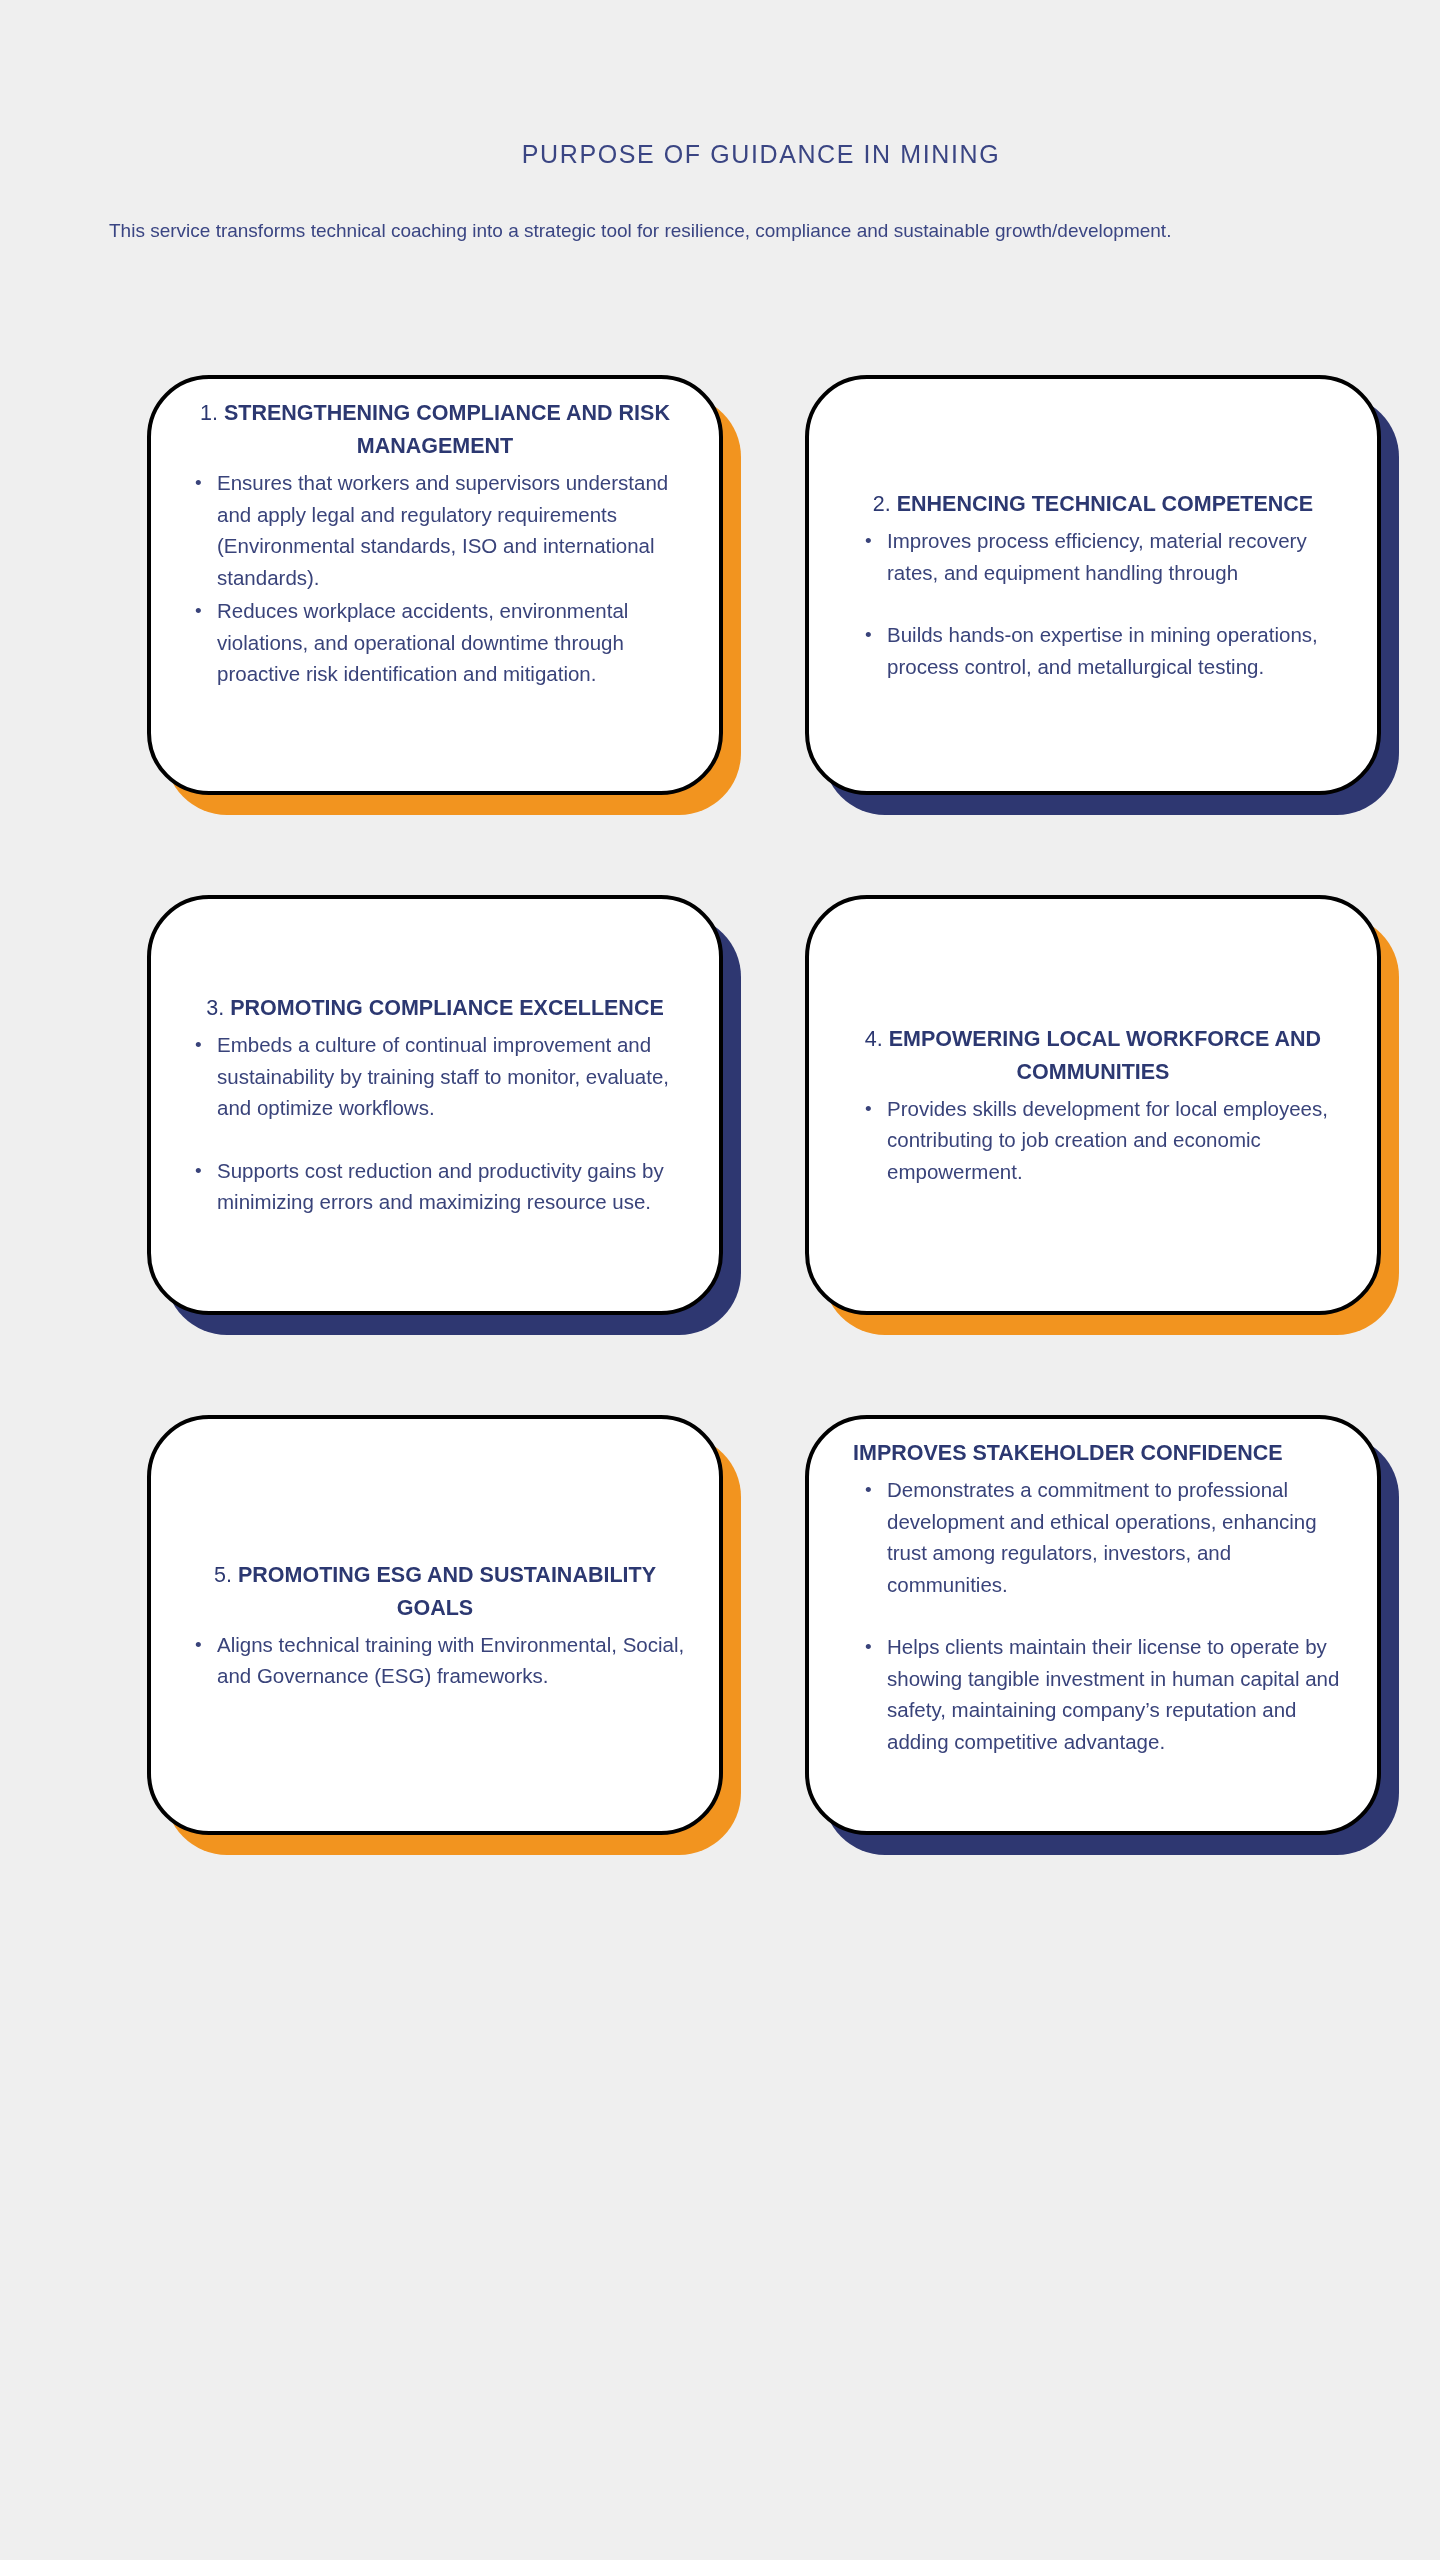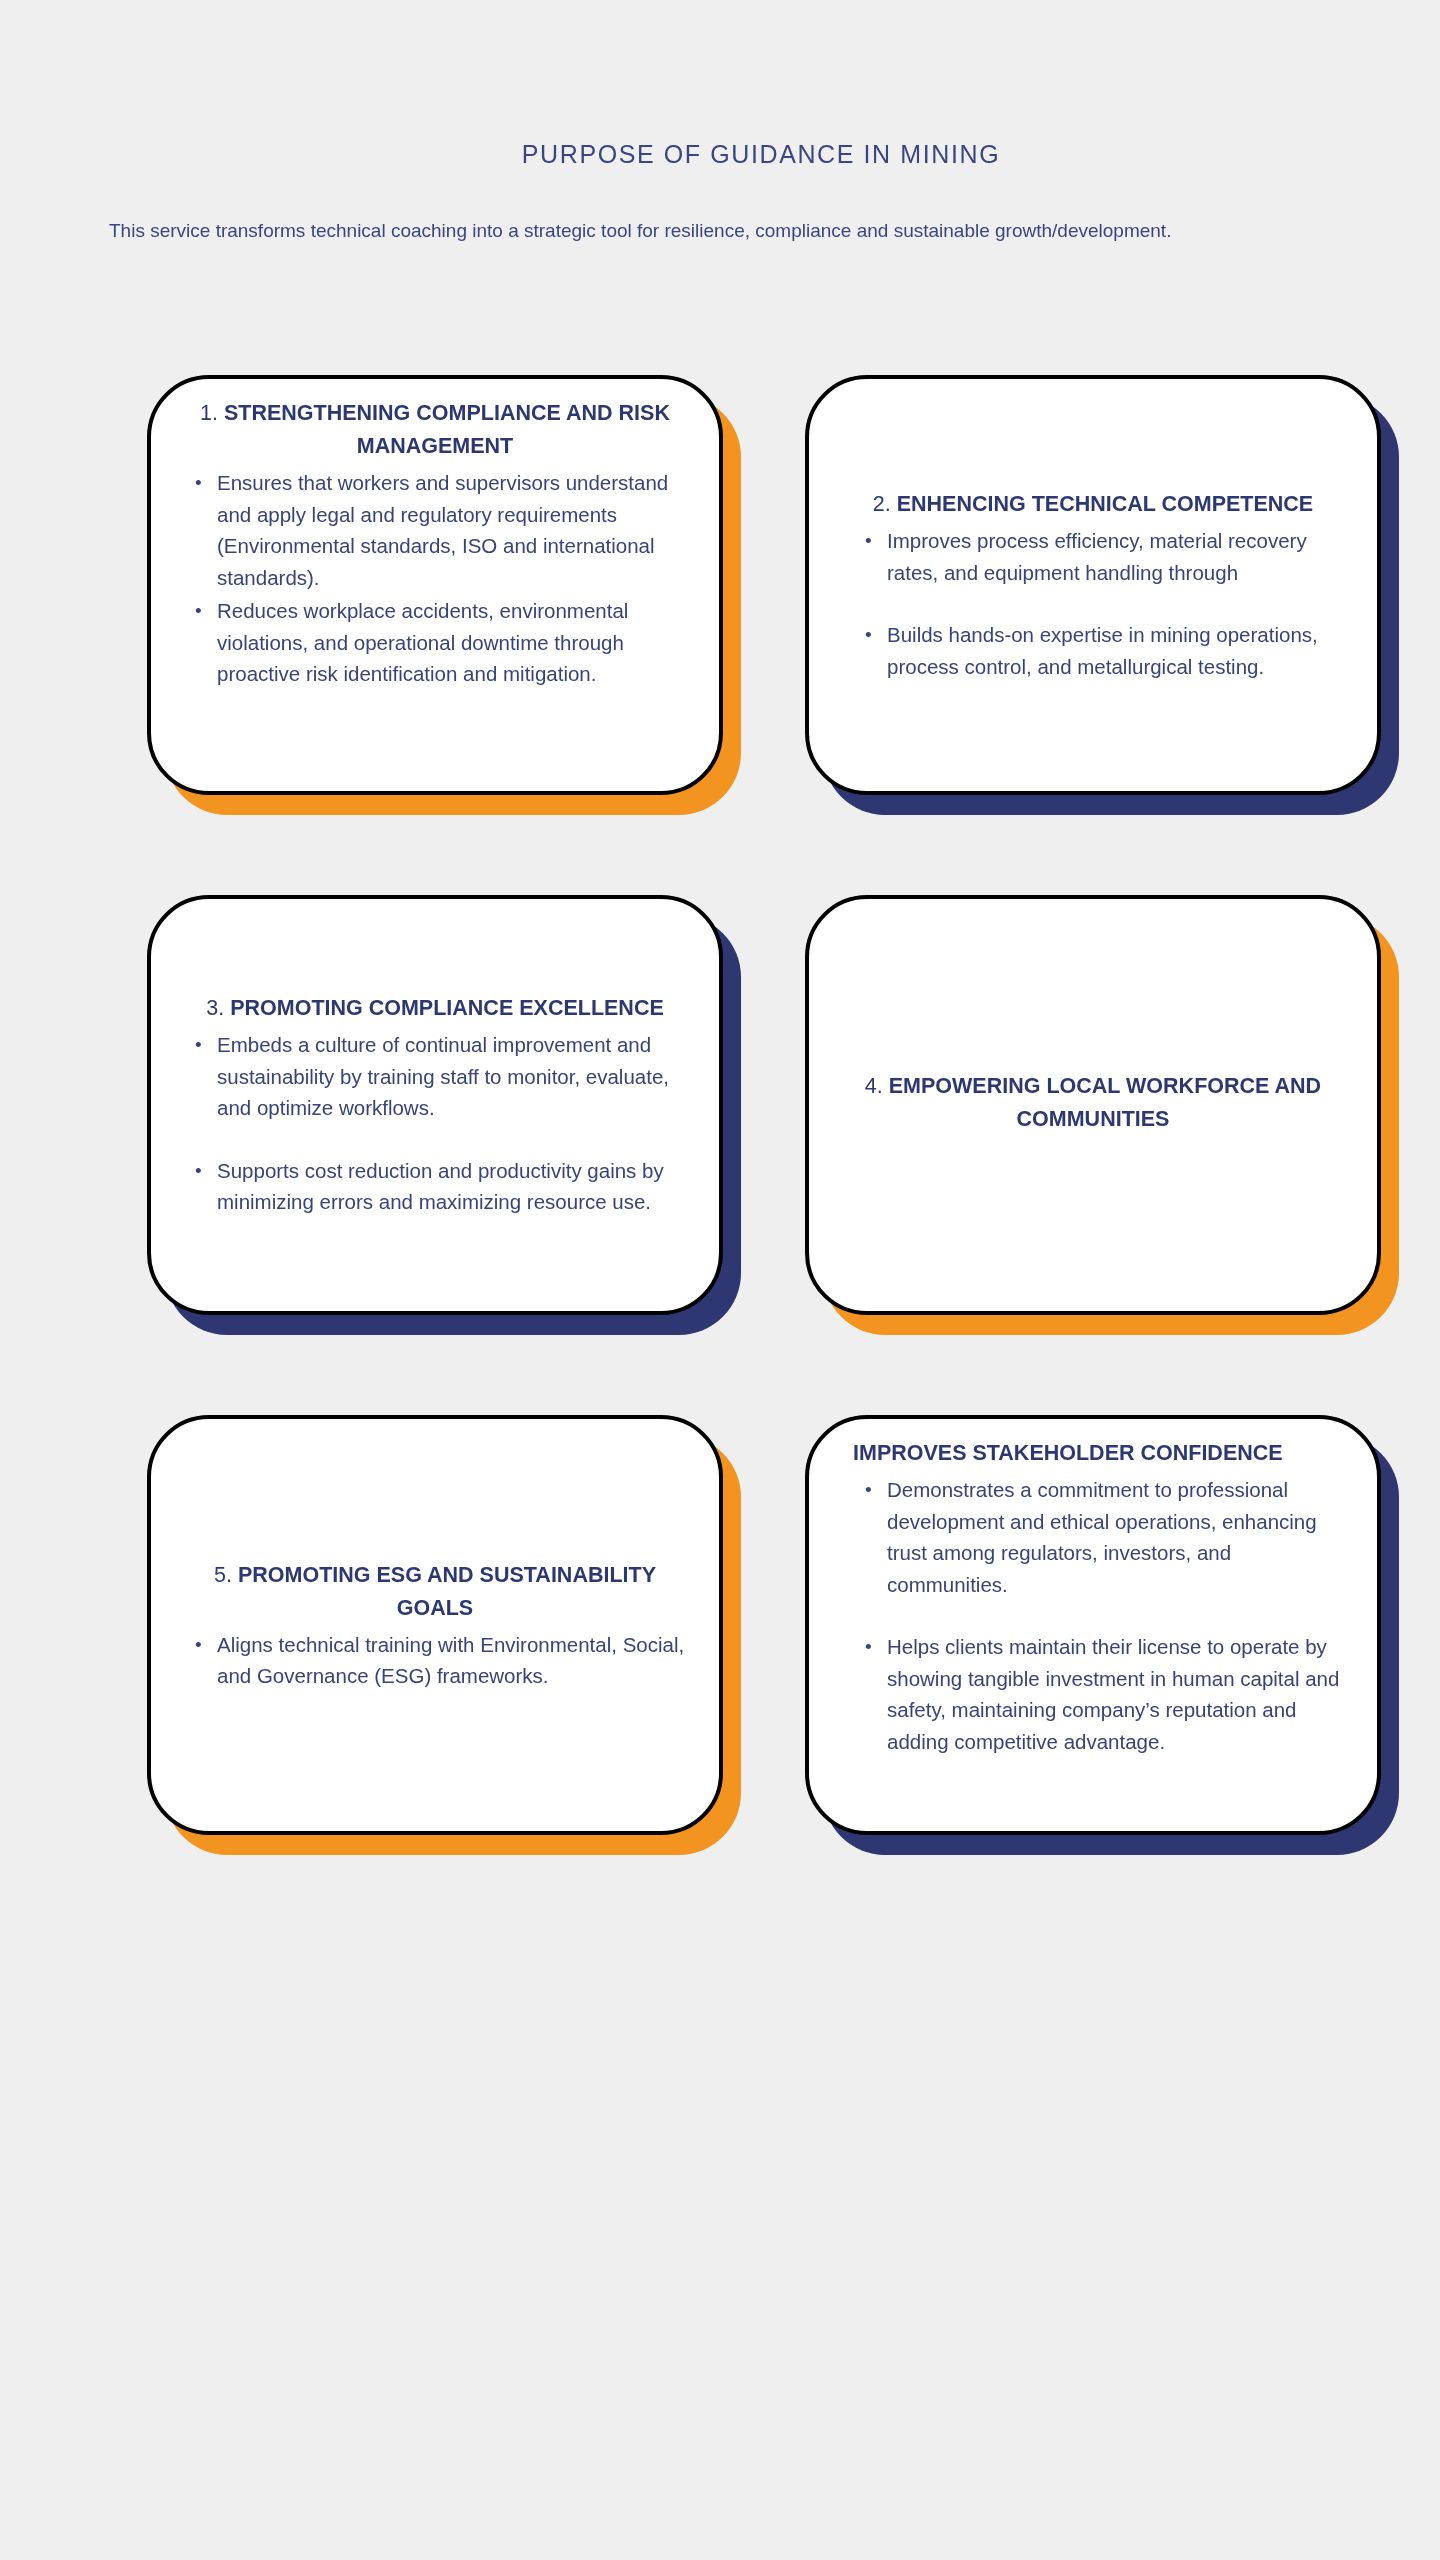--- a/index.html
+++ b/index.html
@@ -214,20 +214,21 @@
       </div>
 
       <div class="card-slot slot-right">
         <div class="card-shadow shadow-orange"></div>
         <div class="card">
           <div class="card-title">
             <span class="num">4.</span>
             <span>EMPOWERING LOCAL WORKFORCE AND COMMUNITIES</span>
           </div>
           <ul class="bullets spaced indent-more">
+            <li>Provides skills development for local employees, contributing to job creation and economic empowerment.</li>
           </ul>
         </div>
       </div>
 
     </div>
 
     <div class="row">
 
       <div class="card-slot slot-left">
         <div class="card-shadow shadow-orange"></div>

